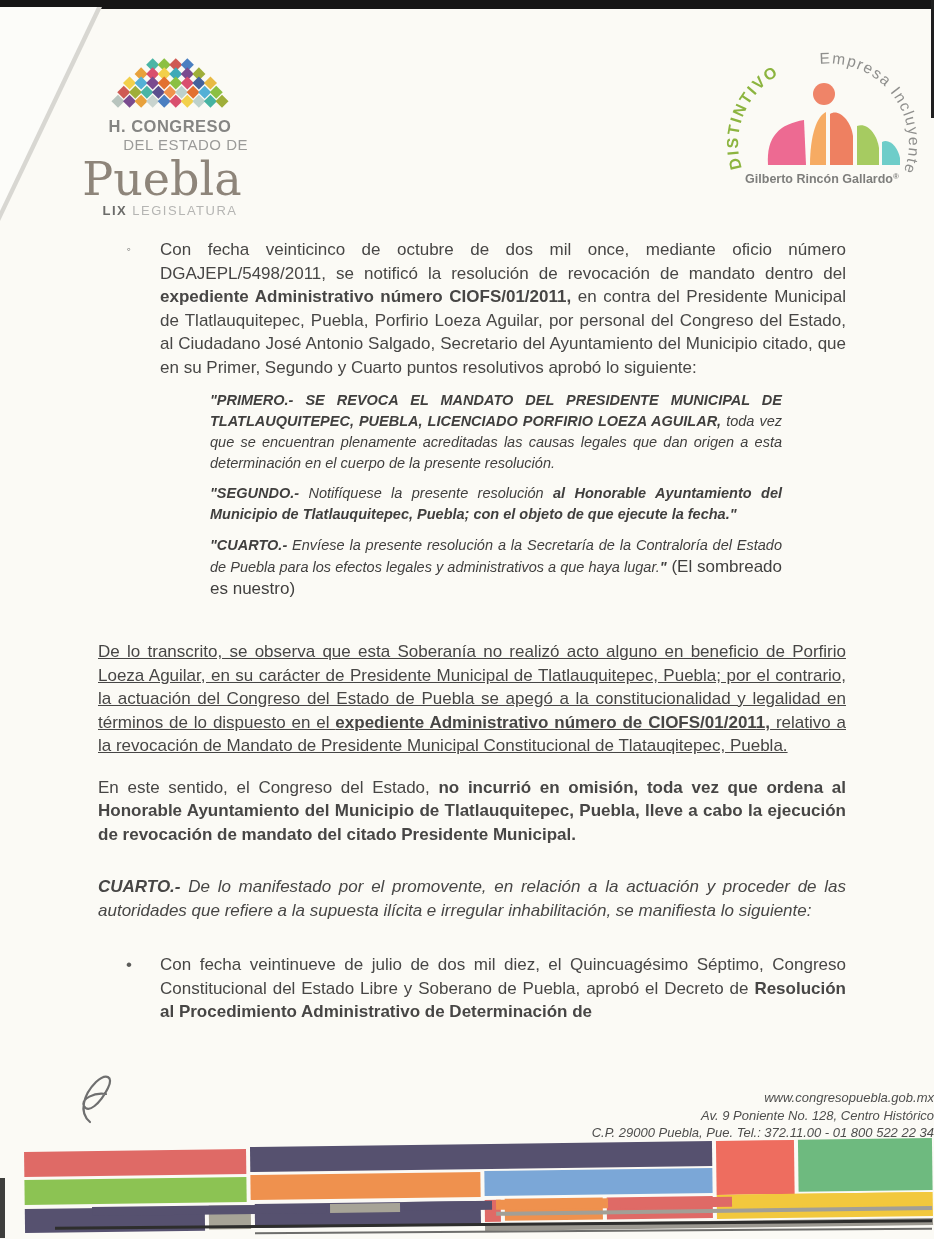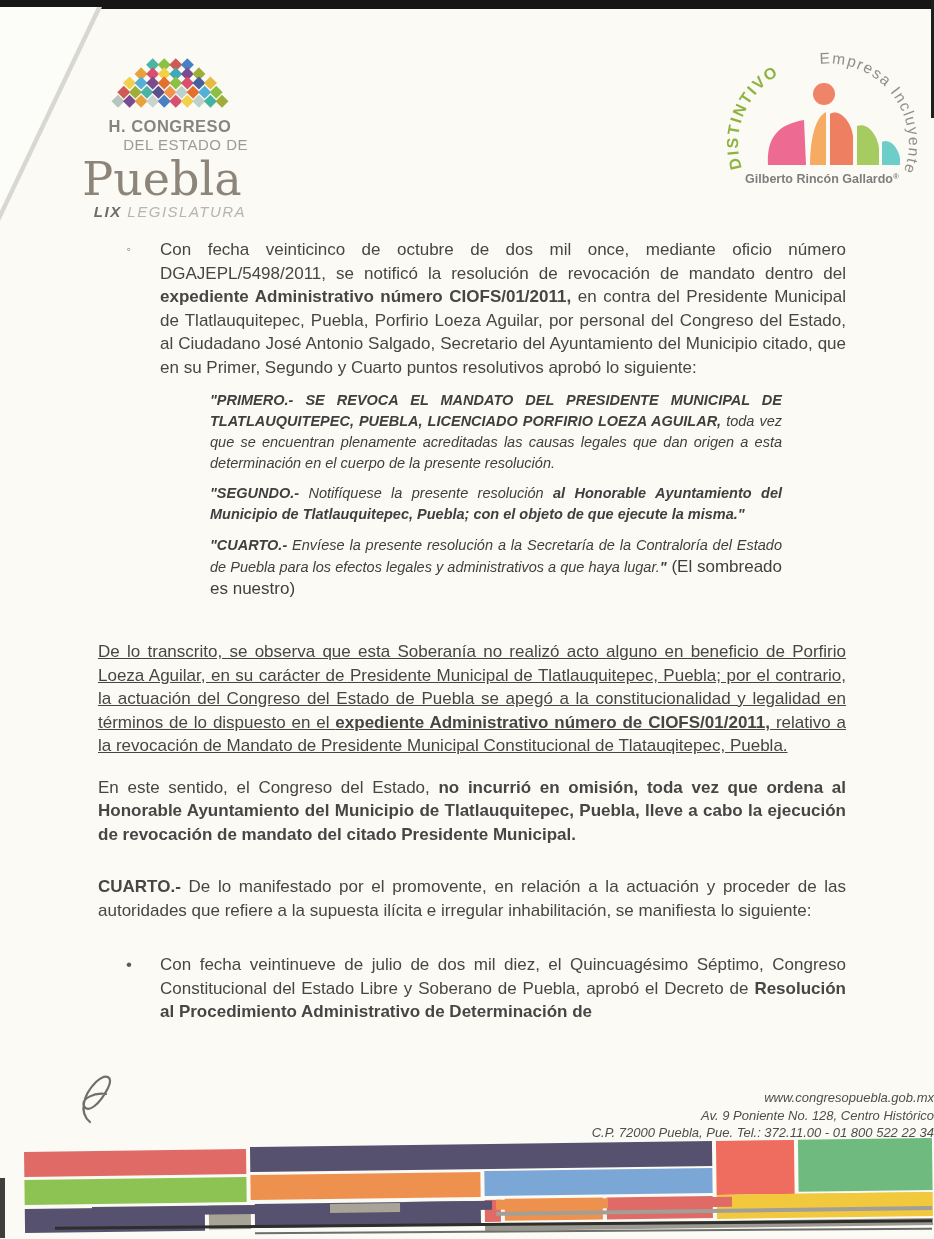--- a/index.html
+++ b/index.html
@@ -16,21 +16,21 @@
   .fold-inner{top:7px;left:0;width:97px;height:204px;background:#fcfcf9;
               clip-path:polygon(0 0,100% 0,0 100%);}
   .edge-bl{left:0;top:1178px;width:5px;height:60px;background:#3e3e3c;}
 
   
   .congress-logo{left:92px;top:58px;width:156px;text-align:center;color:#8b8b89;}
   .congress-logo .l1{font-size:16.5px;font-weight:bold;letter-spacing:.5px;color:#858583;margin-top:3px;}
   .congress-logo .l2{font-size:15px;letter-spacing:.5px;color:#9b9b99;text-align:right;}
   .congress-logo .script{font-family:"DejaVu Serif",serif;
         font-size:46px;color:#8e857a;line-height:52px;margin:0 0 0 -16px;white-space:nowrap;}
-  .congress-logo .l3{font-size:15px;letter-spacing:1.5px;color:#b5b5b3;margin-top:-2px;font-style:italic;}
+  .congress-logo .l3{font-size:13px;letter-spacing:1.5px;color:#b5b5b3;margin-top:-2px;}
   .congress-logo .l3 .lix{font-weight:bold;color:#6c6c6a;}
 
   
   .distintivo{left:720px;top:50px;width:204px;height:150px;}
 
   
   .doc{left:98px;top:238px;width:748px;font-size:17px;line-height:23.5px;
        color:#474645;text-align:justify;}
   .doc .b{font-weight:bold;}
   .doc .i{font-style:italic;}
@@ -38,21 +38,21 @@
   .bullet-marker{flex:0 0 62px;text-align:center;color:#5c5c5a;}
   .bullet-marker.small{font-size:12px;}
   .bullet-text{flex:1;}
   .quote{margin-left:112px;width:572px;font-size:14.5px;line-height:21px;color:#403f3e;}
   .quote .r{font-style:normal;font-size:17px;}
   .q1{margin-top:11px;}
   .q2{margin-top:9px;}
   .q3{margin-top:10px;}
   .p1{margin-top:40px;text-decoration:underline;}
   .p2{margin-top:18px;}
-  .p3{margin-top:29px;}
+  .p3{margin-top:29px;font-style:italic;}
   .bl2{margin-top:31px;}
 
   
   .signature{left:76px;top:1068px;width:62px;height:62px;}
 
   
   .footer{left:0;right:0;top:1089px;text-align:right;font-size:13px;
           line-height:17.5px;color:#4e4e4d;font-style:italic;}
 
   
@@ -149,21 +149,21 @@
 </div>
 
 <div class="abs doc">
 
   <div class="bullet-row">
     <div class="bullet-marker small">◦</div>
     <div class="bullet-text"><span>Con fecha veinticinco de octubre de dos mil once, mediante oficio número DGAJEPL/5498/2011, se notificó la resolución de revocación de mandato dentro del </span><span class="b">expediente Administrativo número CIOFS/01/2011,</span><span> en contra del Presidente Municipal de Tlatlauquitepec, Puebla, Porfirio Loeza Aguilar, por personal del Congreso del Estado, al Ciudadano José Antonio Salgado, Secretario del Ayuntamiento del Municipio citado, que en su Primer, Segundo y Cuarto puntos resolutivos aprobó lo siguiente:</span></div>
   </div>
 
   <div class="quote q1"><span class="b i">"PRIMERO.- SE REVOCA EL MANDATO DEL PRESIDENTE MUNICIPAL DE TLATLAUQUITEPEC, PUEBLA, LICENCIADO PORFIRIO LOEZA AGUILAR,</span><span class="i"> toda vez que se encuentran plenamente acreditadas las causas legales que dan origen a esta determinación en el cuerpo de la presente resolución.</span></div>
-  <div class="quote q2"><span class="b i">"SEGUNDO.-</span><span class="i"> Notifíquese la presente resolución </span><span class="b i">al Honorable Ayuntamiento del Municipio de Tlatlauquitepec, Puebla; con el objeto de que ejecute la misma."</span></div>
+  <div class="quote q2"><span class="b i">"SEGUNDO.-</span><span class="i"> Notifíquese la presente resolución </span><span class="b i">al Honorable Ayuntamiento del Municipio de Tlatlauquitepec, Puebla; con el objeto de que ejecute la fecha."</span></div>
   <div class="quote q3"><span class="b i">"CUARTO.-</span><span class="i"> Envíese la presente resolución a la Secretaría de la Contraloría del Estado de Puebla para los efectos legales y administrativos a que haya lugar.</span><span class="b i">"</span><span class="r"> (El sombreado es nuestro)</span></div>
 
   <div class="p1"><span>De lo transcrito, se observa que esta Soberanía no realizó acto alguno en beneficio de Porfirio Loeza Aguilar, en su carácter de Presidente Municipal de Tlatlauquitepec, Puebla; por el contrario, la actuación del Congreso del Estado de Puebla se apegó a la constitucionalidad y legalidad en términos de lo dispuesto en el </span><span class="b">expediente Administrativo número de CIOFS/01/2011,</span><span> relativo a la revocación de Mandato de Presidente Municipal Constitucional de Tlatauqitepec, Puebla.</span></div>
   <div class="p2"><span>En este sentido, el Congreso del Estado, </span><span class="b">no incurrió en omisión, toda vez que ordena al Honorable Ayuntamiento del Municipio de Tlatlauquitepec, Puebla, lleve a cabo la ejecución de revocación de mandato del citado Presidente Municipal.</span></div>
   <div class="p3"><span class="b">CUARTO.-</span><span> De lo manifestado por el promovente, en relación a la actuación y proceder de las autoridades que refiere a la supuesta ilícita e irregular inhabilitación, se manifiesta lo siguiente:</span></div>
 
   <div class="bullet-row bl2">
     <div class="bullet-marker">•</div>
     <div class="bullet-text"><span>Con fecha veintinueve de julio de dos mil diez, el Quincuagésimo Séptimo, Congreso Constitucional del Estado Libre y Soberano de Puebla, aprobó el Decreto de </span><span class="b">Resolución al Procedimiento Administrativo de Determinación de</span></div>
   </div>
@@ -171,21 +171,21 @@
 
 <div class="abs signature">
   <svg width="62" height="62" viewBox="0 0 62 62">
     <path d="M14,54 C2,44 8,26 20,14 C30,5 38,8 32,20 C24,36 12,46 8,38 C5,31 18,24 30,26" fill="none" stroke="#6f6f6f" stroke-width="2.2" stroke-linecap="round"></path>
   </svg>
 </div>
 
 <div class="abs footer">
   <div>www.congresopuebla.gob.mx</div>
   <div>Av. 9 Poniente No. 128, Centro Histórico</div>
-  <div>C.P. 72000 Puebla, Pue. Tel.: 372.11.00 - 01 800 522 22 34</div>
+  <div>C.P. 29000 Puebla, Pue. Tel.: 372.11.00 - 01 800 522 22 34</div>
 </div>
 
 <div class="abs" id="bars-main">
     <div class="bar" style="left: 0px; top: 2px; width: 222px; height: 25px; background: rgb(223, 106, 102);"></div>
     <div class="bar" style="left: 226px; top: 0px; width: 462px; height: 25px; background: rgb(86, 81, 111);"></div>
     <div class="bar" style="left: 692px; top: 0px; width: 78px; height: 54px; background: rgb(238, 109, 95);"></div>
     <div class="bar" style="left: 774px; top: 0px; width: 134px; height: 52px; background: rgb(110, 186, 127);"></div>
     <div class="bar" style="left: 0px; top: 30px; width: 222px; height: 25px; background: rgb(140, 195, 83);"></div>
     <div class="bar" style="left: 226px; top: 28px; width: 230px; height: 25px; background: rgb(239, 145, 78);"></div>
     <div class="bar" style="left: 460px; top: 27px; width: 228px; height: 25px; background: rgb(123, 167, 215);"></div>

